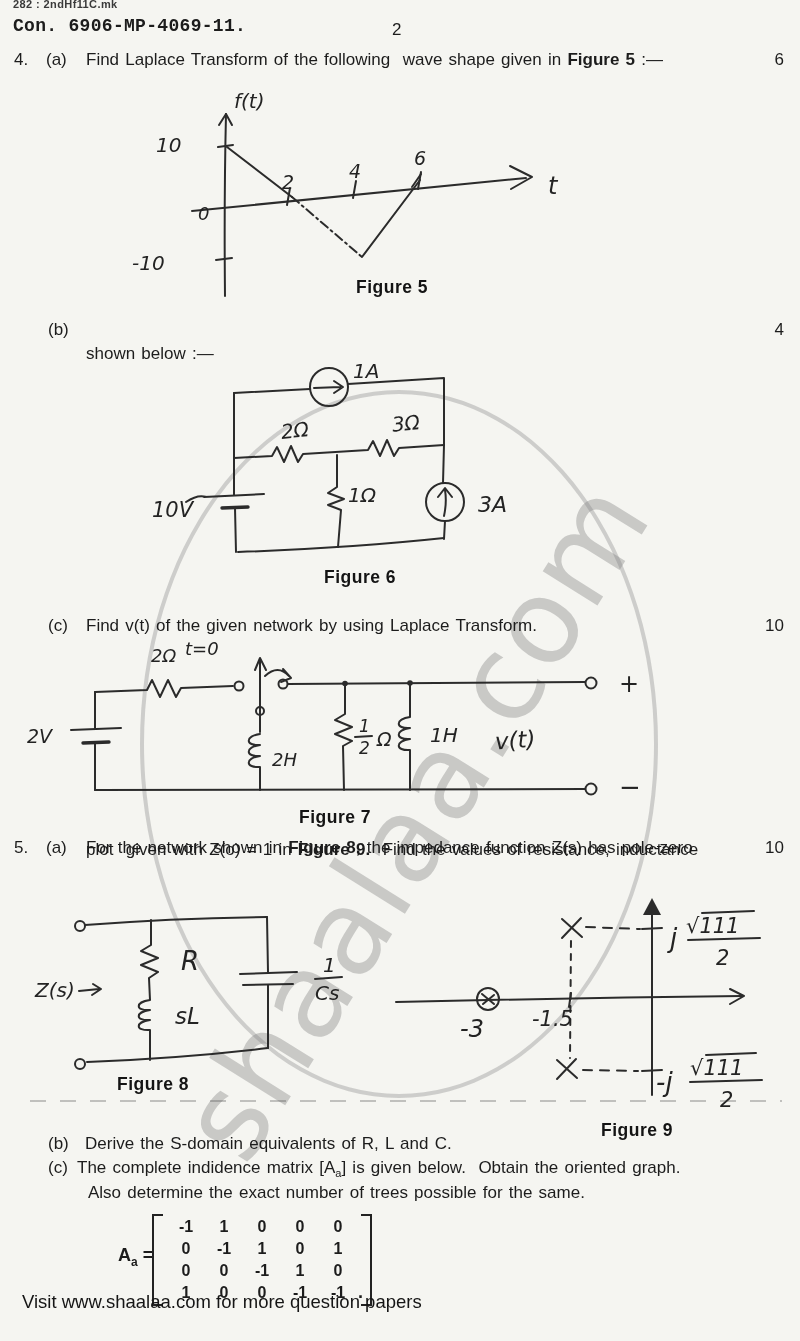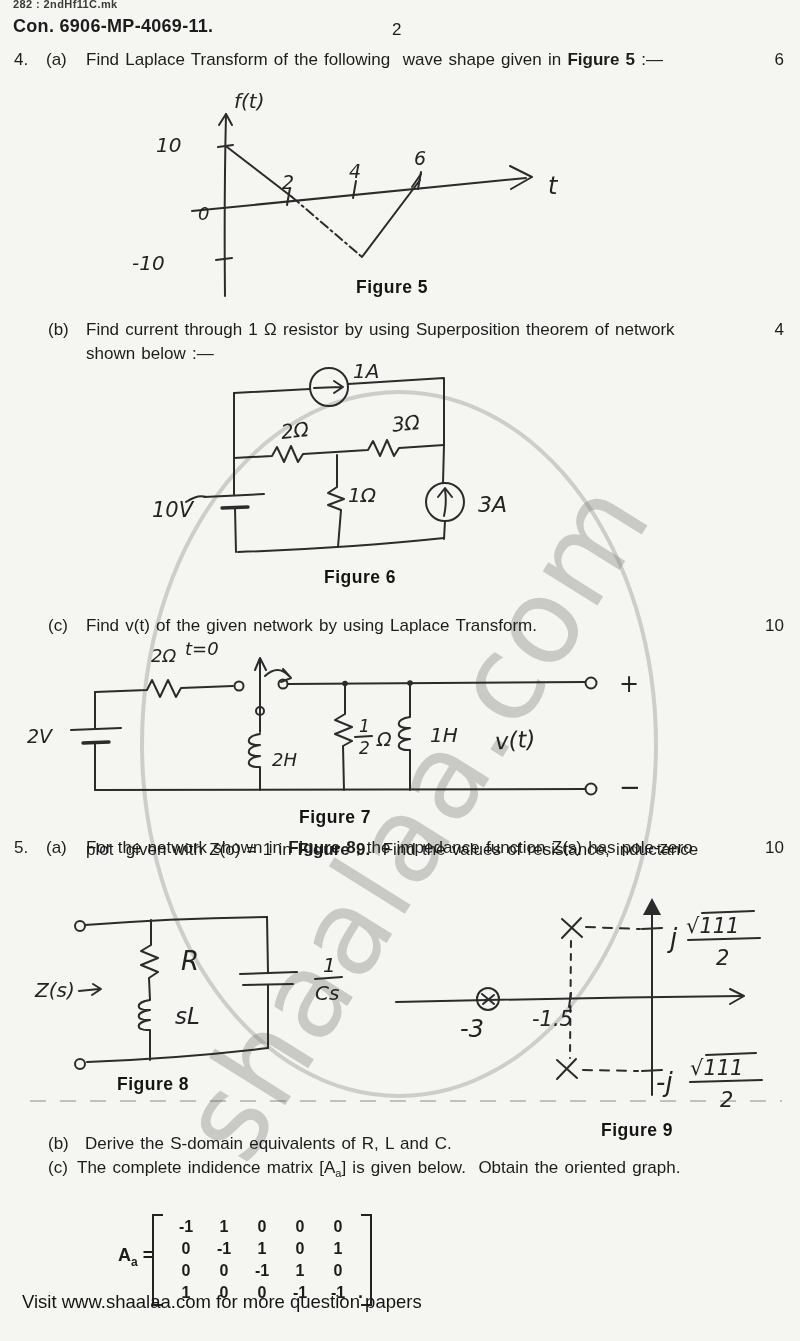--- a/index.html
+++ b/index.html
@@ -16,21 +16,21 @@
   .wm-text{
     position:absolute; left:415px; top:820px; z-index:0;
     transform:translate(-50%,-50%) rotate(-58deg);
     font-family:"DejaVu Sans", sans-serif; font-size:118px; letter-spacing:2px;
     color:rgba(130,130,130,0.38); white-space:nowrap;
   }
   .content{position:absolute; inset:0; z-index:1;}
   
   .abs{position:absolute;}
   .fileref{left:13px; top:-2px; font-size:11px; font-weight:bold; color:#3a3a3a; letter-spacing:.4px;}
-  .examcode{left:13px; top:16px; font-size:18px; font-weight:bold; letter-spacing:.3px;}
+  .examcode{left:13px; top:16px; font-size:18px; font-weight:bold; letter-spacing:.3px;font-family:Liberation Mono, monospace;}
   .pageno{left:392px; top:20px; font-size:17px;}
   .qline{left:0; top:0; width:100%; height:22px;}
   .qno{position:absolute; left:14px; font-size:17px;}
   .qpart{position:absolute; left:46px; font-size:17px;}
   .qpart2{position:absolute; left:48px; font-size:17px;}
   .qtext{position:absolute; left:86px; font-size:17px; white-space:pre-wrap; word-spacing:1.5px;}
   .qtext sub{font-size:11px;}
   .b{font-weight:bold;}
   .marks{position:absolute; right:16px; font-size:17px;}
   .footer{left:22px; top:1291px; font-size:18.5px; color:#151515;}
@@ -101,21 +101,20 @@
       <text x="2" y="180" font-size="20">-10</text>
       <text x="68" y="130" font-size="18">0</text>
       <text x="152" y="99" font-size="19">2</text>
       <text x="219" y="88" font-size="19">4</text>
       <text x="284" y="75" font-size="19">6</text>
       <text class="cap" x="262" y="203" text-anchor="middle">Figure 5</text>
     </svg>
 
     <div class="abs qline" style="top:320px">
       <span class="qpart2">(b)</span>
-      <span class="qtext">Find current through 1 Ω resistor by using Superposition theorem of network</span>
       <span class="marks">4</span>
     </div>
     <div class="abs qline" style="top:344px">
       <span class="qtext">shown below :—</span>
     </div>
 
     <svg style="left:150px; top:360px;" width="460" height="252" viewBox="0 0 460 252">
       <g>
         <path class="ink" d="M84,33 L160,29"></path>
         <path class="ink" d="M198,24 L294,18 L294,85"></path>
@@ -285,20 +284,23 @@
 
     <div class="abs qline" style="top:1134px">
       <span class="qpart2">(b)</span>
       <span class="qtext" style="left:85px">Derive the S-domain equivalents of R, L and C.</span>
     </div>
 
     <div class="abs qline" style="top:1158px">
       <span class="qpart2">(c)</span>
       <span class="qtext" style="left:77px"><span>The complete indidence matrix [A</span><sub>a</sub><span>] is given below.  Obtain the oriented graph.</span></span>
     </div>
+    <div class="abs qline" style="top:1183px">
+      <span class="qtext" style="left:88px">Also determine the exact number of trees possible for the same.</span>
+    </div>
 
     <div class="abs matrix-label"><span>A</span><sub>a</sub> <span>=</span></div>
     <div class="abs matrix">
       <div class="brk l"></div>
       <div class="mgrid">
         <span>-1</span>
           <span>1</span>
           <span>0</span>
           <span>0</span>
           <span>0</span>

